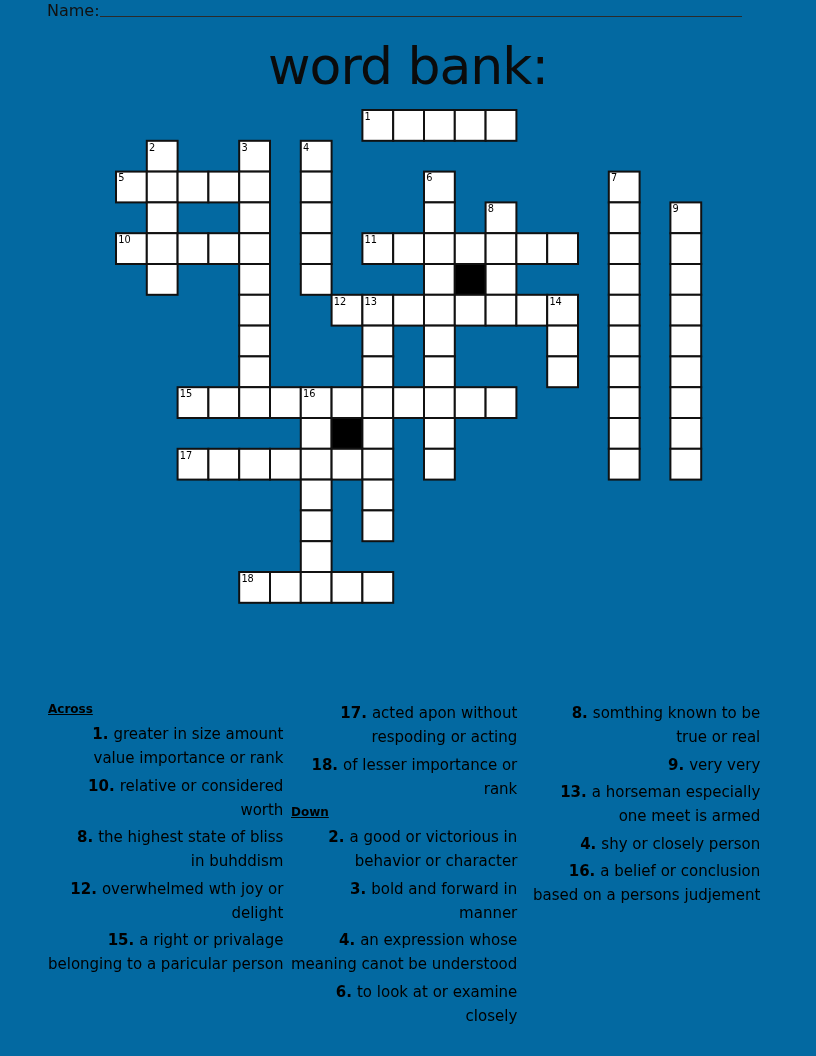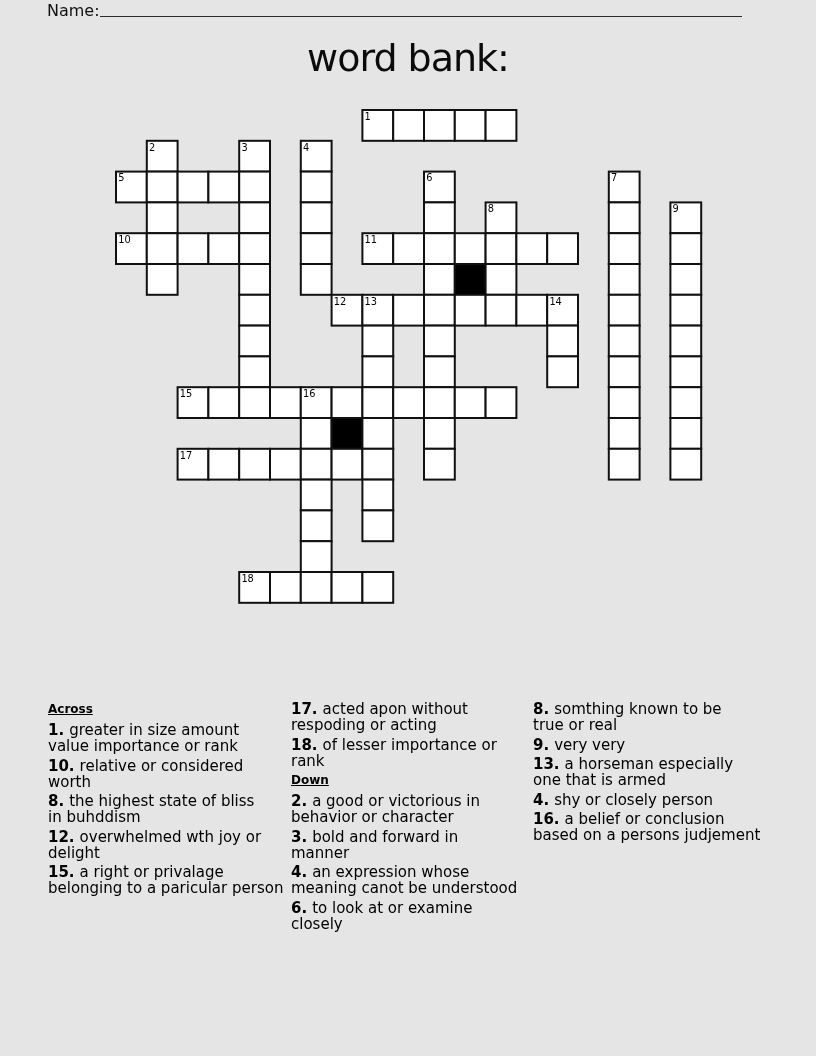--- a/index.html
+++ b/index.html
@@ -1,42 +1,42 @@
 <!DOCTYPE html>
 <html><head>
 <meta charset="utf-8">
 <style>
   html,body { margin:0; padding:0; background:#ffffff; }
   .page {
-    position:relative; width:816px; height:1056px; background:#e5e5e5;
+    position:relative; width:816px; height:1056px; background:#0369a1;
     font-family:"DejaVu Sans", sans-serif; color:#000; overflow:hidden;
   }
   .name-label {
     position:absolute; left:47px; top:1px; font-size:16px; color:#111;
   }
   .name-line {
     position:absolute; left:100px; top:16px; width:642px; height:0;
     border-bottom:1.6px solid #2b2b2b;
   }
   .title {
     position:absolute; left:0; top:36px; width:816px; margin:0;
-    text-align:center; font-size:38px; font-weight:400; letter-spacing:-1px; color:#0b0b0b;
+    text-align:center; font-size:52px; font-weight:400; letter-spacing:-1px; color:#0b0b0b;
   }
   .grid-svg { position:absolute; left:114px; top:108px; }
   .cellnum { font-family:"DejaVu Sans", sans-serif; font-size:9.8px; fill:#000; }
   .clues { position:absolute; left:0; top:701px; width:816px; }
   .ccol { position:absolute; top:0; }
   .ccol-1 { left:48px; }
   .ccol-2 { left:291px; }
   .ccol-3 { left:533px; }
   .chead {
     font-size:12px; font-weight:700; text-decoration:underline;
     margin-bottom:4px; line-height:17px;
   }
-  .clue { margin-bottom:3.5px; font-size:15px; line-height:16px; }
+  .clue { margin-bottom:3.5px; font-size:15px; line-height:24px;text-align:right; }
   .cnum { font-weight:700; margin-right:5px; }
   .ctext { white-space:pre; }
 </style>
 </head>
 <body>
 
 <div class="page">
 
   <span class="name-label">Name:</span>
   <div class="name-line"></div>
@@ -202,20 +202,20 @@
 meaning canot be understood</span></div>
       <div class="clue"><span class="cnum">6.</span><span class="ctext">to look at or examine
 closely</span></div>
     </div>
 
     <div class="ccol ccol-3">
       <div class="clue"><span class="cnum">8.</span><span class="ctext">somthing known to be
 true or real</span></div>
       <div class="clue"><span class="cnum">9.</span><span class="ctext">very very</span></div>
       <div class="clue"><span class="cnum">13.</span><span class="ctext">a horseman especially
-one that is armed</span></div>
+one meet is armed</span></div>
       <div class="clue"><span class="cnum">4.</span><span class="ctext">shy or closely person</span></div>
       <div class="clue"><span class="cnum">16.</span><span class="ctext">a belief or conclusion
 based on a persons judjement</span></div>
     </div>
 
   </div>
 </div>
 
 </body></html>

